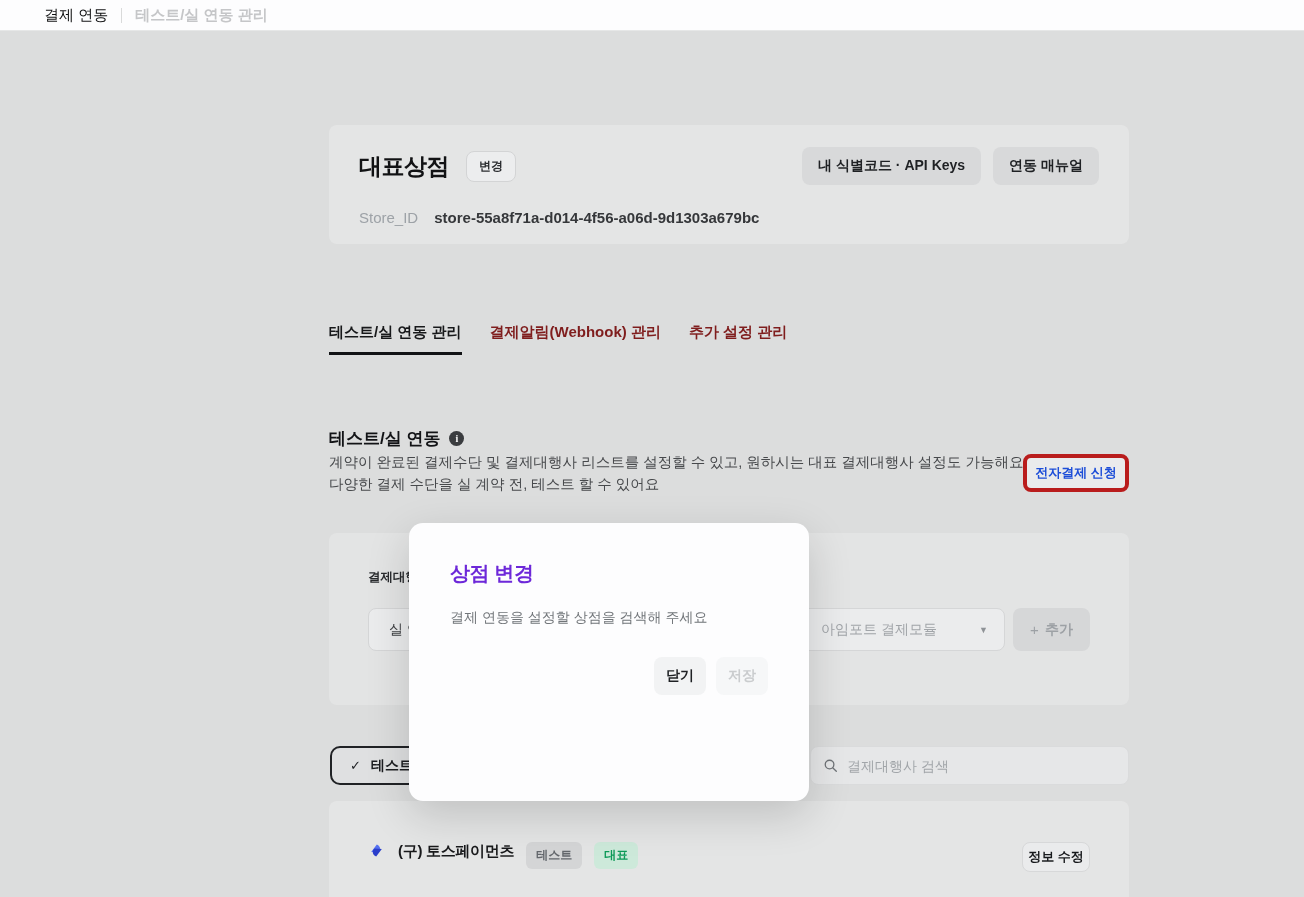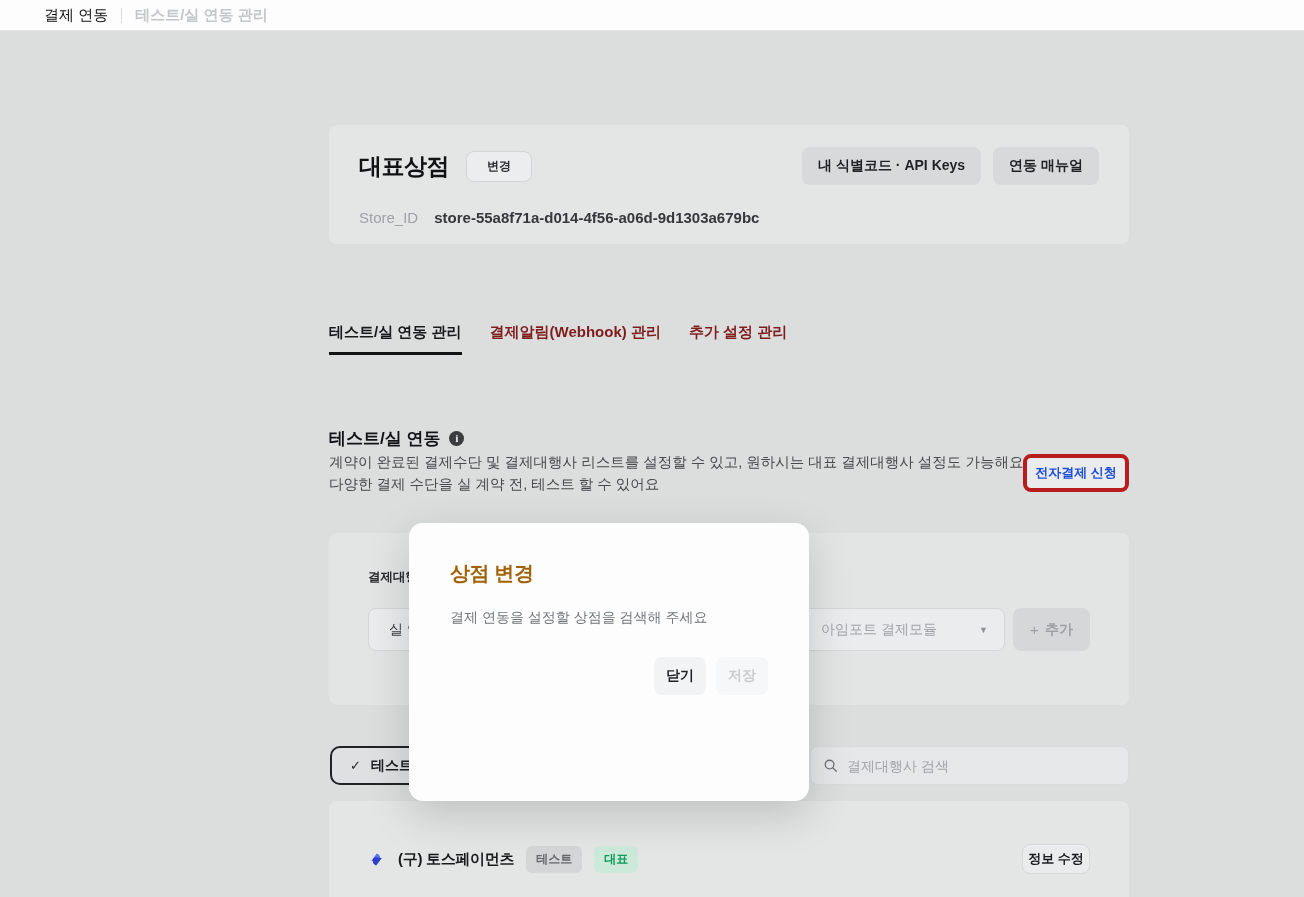--- a/index.html
+++ b/index.html
@@ -13,21 +13,21 @@
   .topbar .brand { margin-left:44px; font-size:15px; font-weight:400; color:#0f1011; cursor:pointer; }
   .topbar .vdiv { width:1px; height:15px; background:#d9dada; margin:0 13px; }
   .topbar .crumb { font-size:15px; font-weight:700; color:#c5c6c8; }
 
   
   .store-card { position:absolute; left:329px; top:125px; width:800px; height:119px;
                 background:#e4e5e5; border-radius:8px; padding:22px 30px 0 30px; }
   .store-row1 { display:flex; align-items:center; }
   .store-title { font-size:23px; font-weight:800; color:#111214; letter-spacing:-0.5px; }
   .chg-btn { margin-left:17px; font-size:12px; font-weight:700; color:#2a2c2f; background:#ecedee;
-             border:1px solid #d3d4d5; border-radius:8px; padding:6px 20px; cursor:pointer; }
+             border:1px solid #d3d4d5; border-radius:8px; padding:6px 12px; cursor:pointer; }
   .store-row1 .spacer { flex:1; }
   .hdr-btn { font-size:14px; font-weight:700; color:#1f2124; background:#d8d9da; border:none;
              border-radius:8px; padding:10px 16px; cursor:pointer; }
   .hdr-btn + .hdr-btn { margin-left:12px; }
   .store-row2 { margin-top:24px; display:flex; align-items:center; font-size:15px; }
   .sid-label { color:#9da2a7; }
   .sid-value { margin-left:16px; color:#35373a; font-weight:700; }
 
   
   .tabs { position:absolute; left:329px; top:323px; display:flex; gap:28px; font-size:15px; font-weight:700; }
@@ -70,35 +70,35 @@
   .pg-search { position:absolute; left:810px; top:746px; width:319px; height:39px; background:#e6e7e8;
                border:1px solid #dadbdc; border-radius:8px; display:flex; align-items:center; padding:0 12px; }
   .pg-search input { flex:1; margin-left:9px; border:none; outline:none; background:transparent;
                      font-size:14px; color:#3c3e41; font-family:inherit; }
   .pg-search input::placeholder { color:#a1a5a9; }
   .search-glyph { width:15px; height:15px; color:#6f7377; flex:0 0 auto; }
 
   
   .list-card { position:absolute; left:329px; top:801px; width:800px; height:120px; background:#e4e5e5;
                border-radius:8px; padding:41px 39px 0 39px; }
-  .list-row { display:flex; align-items:center; height:34px; }
+  .list-row { display:flex; align-items:flex-start; height:34px; }
   .toss-logo { width:17px; height:17px; flex:0 0 auto; }
   .pg-name { margin-left:13px; font-size:15px; font-weight:700; color:#18191b; letter-spacing:-0.3px; }
   .badge { margin-left:12px; padding:5px 10px; border-radius:6px; font-size:12px; font-weight:700; }
   .badge-test { background:#d4d5d6; color:#63676c; }
   .badge-rep { background:#cde9da; color:#0d9a58; }
   .list-row .spacer { flex:1; }
   .edit-btn { width:68px; height:30px; background:#eaebec; border:1px solid #d7d8d9; border-radius:8px;
               font-size:13px; font-weight:700; color:#17191c; cursor:pointer; }
 
   
   .backdrop { position:absolute; left:0; top:31px; width:1304px; height:866px; background:rgba(0,0,0,0); }
   .modal { position:absolute; left:409px; top:523px; width:400px; height:278px; background:#fdfdfe;
            border-radius:14px; box-shadow:0 14px 44px rgba(0,0,0,0.16); padding:37px 41px 0 41px; }
-  .modal-title { font-size:20px; font-weight:800; color:#a16207; letter-spacing:-0.4px; }
+  .modal-title { font-size:20px; font-weight:800; color:#6d28d9; letter-spacing:-0.4px; }
   .modal-desc { margin-top:22px; font-size:14px; color:#717579; }
   .modal-search { margin-top:19px; width:318px; height:46px; background:#fefefe; border:1px solid #e3e4e6;
                   border-radius:8px; display:flex; align-items:center; padding:0 16px; }
   .modal-search .search-glyph { color:#54585c; }
   .modal-search input { flex:1; margin-left:11px; border:none; outline:none; background:transparent;
                         font-size:14px; color:#3c3e41; font-family:inherit; }
   .modal-search input::placeholder { color:#c5c8cb; }
   .modal-actions { margin-top:30px; display:flex; justify-content:flex-end; gap:10px;align-items:flex-end; }
   .close-btn { width:52px; height:38px; background:#f2f3f4; border:none; border-radius:8px;
                font-size:14px; font-weight:700; color:#1f2124; cursor:pointer; }

